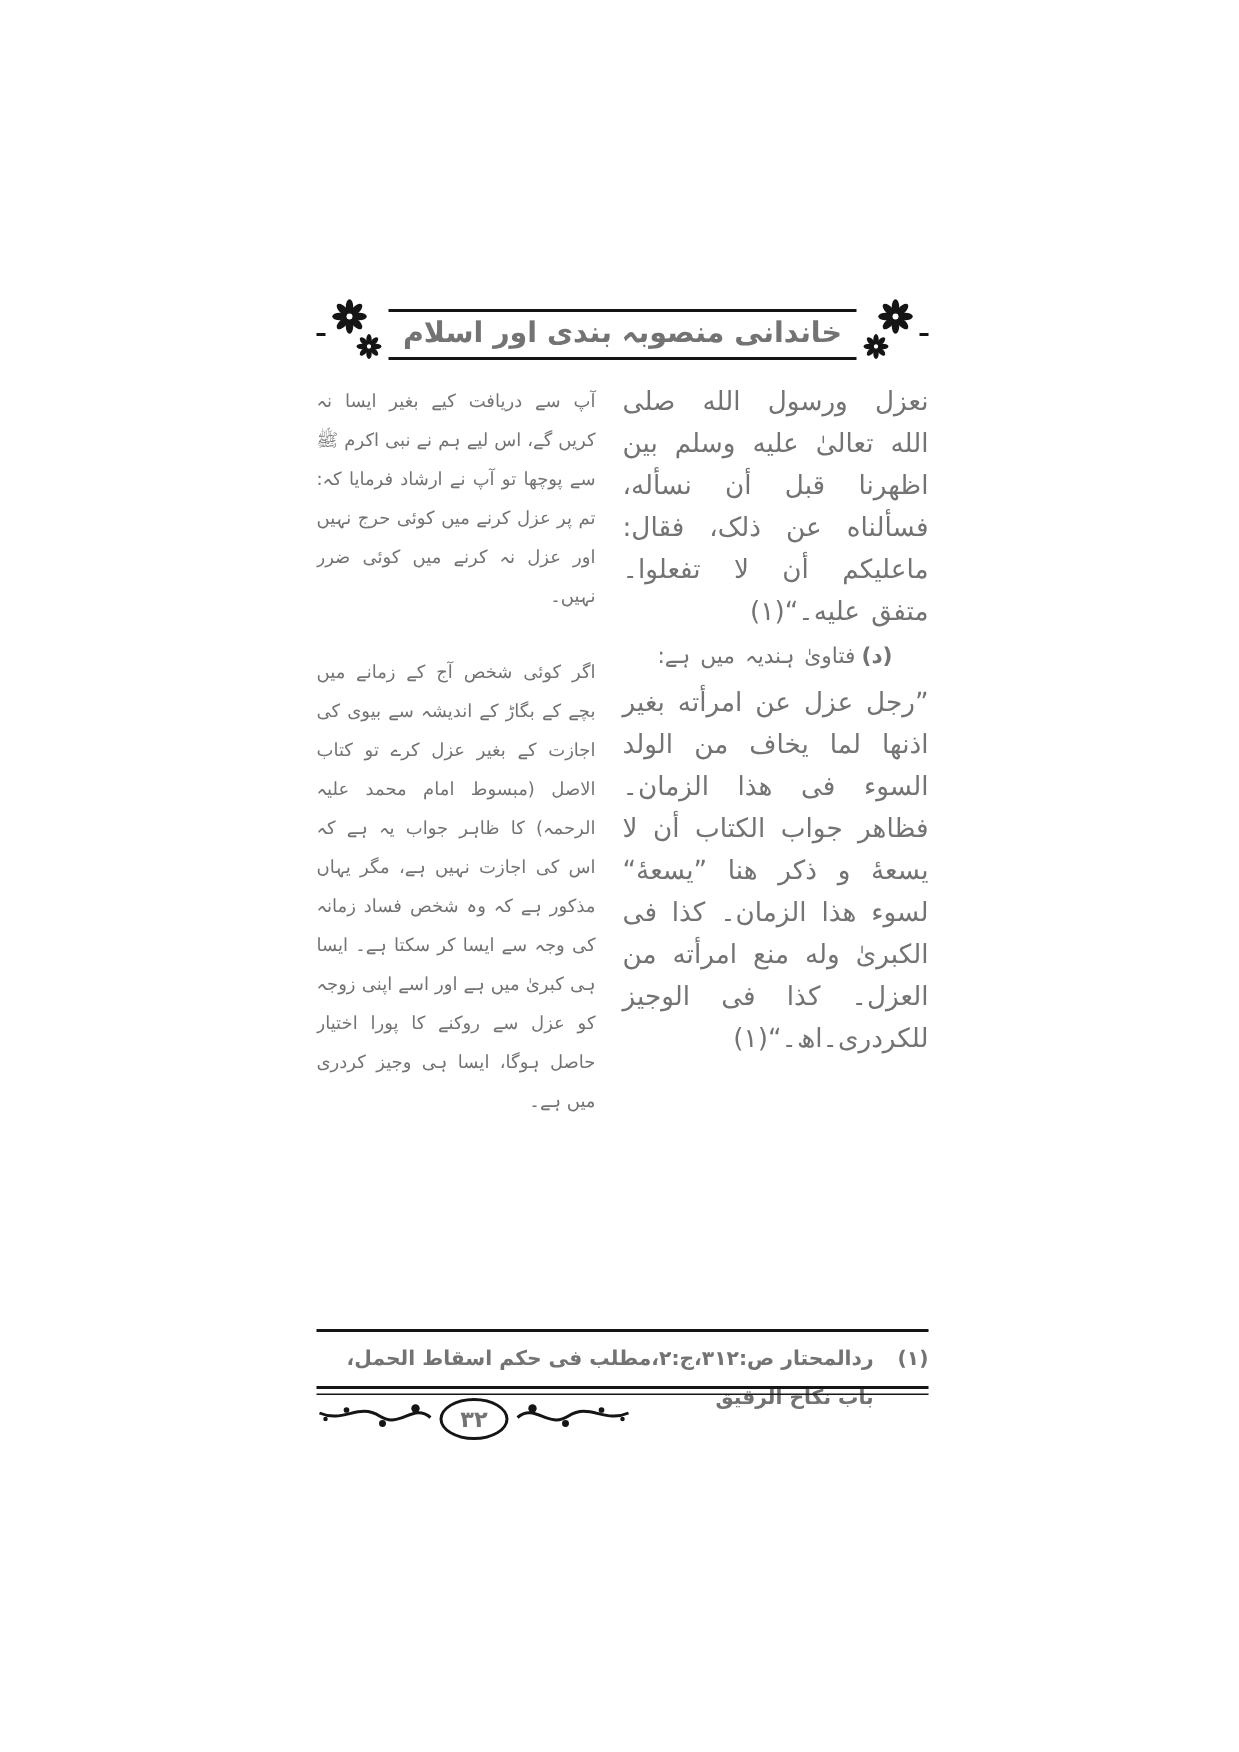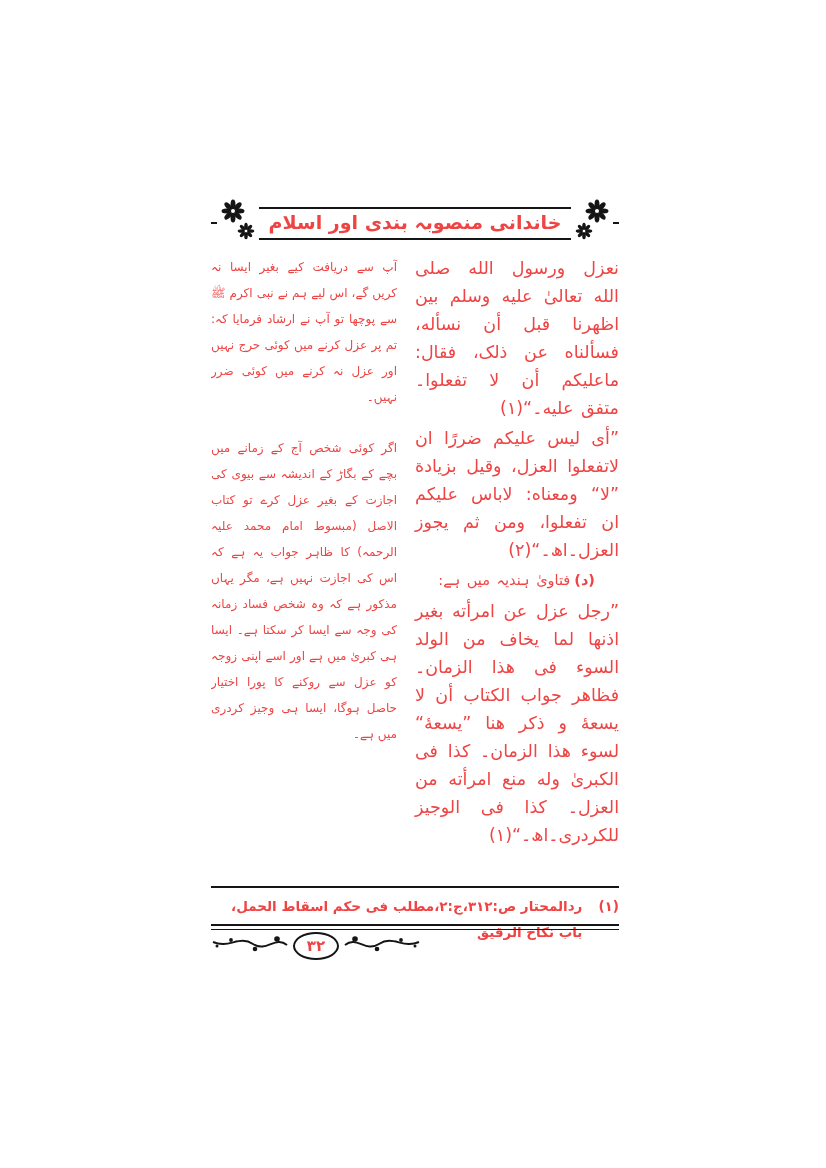--- a/index.html
+++ b/index.html
@@ -1,20 +1,20 @@
 <!DOCTYPE html>
 <html lang="ur" dir="rtl"><head>
 <meta charset="utf-8">
 <style>
   * { margin:0; padding:0; box-sizing:border-box; }
   html,body { background:#e9e9e9; }
   .page {
     position:relative; width:826px; height:1168px;
     background:#ffffff; overflow:hidden;
-    font-family:"DejaVu Sans", sans-serif; color:#ef4444;
+    font-family:"DejaVu Sans", sans-serif; color:#737373;
     margin:0 auto;
   }
   .page-content { position:absolute; left:211px; top:196px; width:408px; height:762px; direction:rtl; }
 
   
   .header-row { display:flex; align-items:center; height:54px; }
   .rule { flex:1; height:2px; background:#151515; }
   .cluster { flex:0 0 auto; margin:0 2px; }
   .title-block {
     flex:0 0 auto; text-align:center;
@@ -141,21 +141,20 @@
           </g>
         </svg>
       </span>
       <span class="rule"></span>
     </div>
 
     <div class="columns">
 
       <div class="col-arabic">
         <p class="quote">نعزل ورسول الله صلی الله تعالیٰ علیه وسلم بین اظهرنا قبل أن نسأله، فسألناه عن ذلک، فقال: ماعلیکم أن لا تفعلوا۔ متفق علیه۔“(۱)</p>
-        <p class="quote">”أی لیس علیکم ضررًا ان لاتفعلوا العزل، وقیل بزیادة ”لا“ ومعناه: لاباس علیکم ان تفعلوا، ومن ثم یجوز العزل۔اھ۔“(۲)</p>
         <p class="sub-heading"><span class="marker">(د)</span><span>فتاویٰ ہندیہ میں ہے:</span></p>
         <p class="quote">”رجل عزل عن امرأته بغیر اذنها لما یخاف من الولد السوء فی هذا الزمان۔ فظاهر جواب الکتاب أن لا یسعهٔ و ذکر هنا ”یسعهٔ“ لسوء هذا الزمان۔ کذا فی الکبریٰ وله منع امرأته من العزل۔ کذا فی الوجیز للکردری۔اھ۔“(۱)</p>
       </div>
 
       <div class="col-urdu">
         <p>آپ سے دریافت کیے بغیر ایسا نہ کریں گے، اس لیے ہم نے نبی اکرم ﷺ سے پوچھا تو آپ نے ارشاد فرمایا کہ: تم پر عزل کرنے میں کوئی حرج نہیں اور عزل نہ کرنے میں کوئی ضرر نہیں۔</p>
         <p>اگر کوئی شخص آج کے زمانے میں بچے کے بگاڑ کے اندیشہ سے بیوی کی اجازت کے بغیر عزل کرے تو کتاب الاصل (مبسوط امام محمد علیہ الرحمہ) کا ظاہر جواب یہ ہے کہ اس کی اجازت نہیں ہے، مگر یہاں مذکور ہے کہ وہ شخص فساد زمانہ کی وجہ سے ایسا کر سکتا ہے۔ ایسا ہی کبریٰ میں ہے اور اسے اپنی زوجہ کو عزل سے روکنے کا پورا اختیار حاصل ہوگا، ایسا ہی وجیز کردری میں ہے۔</p>
       </div>
 
     </div>

